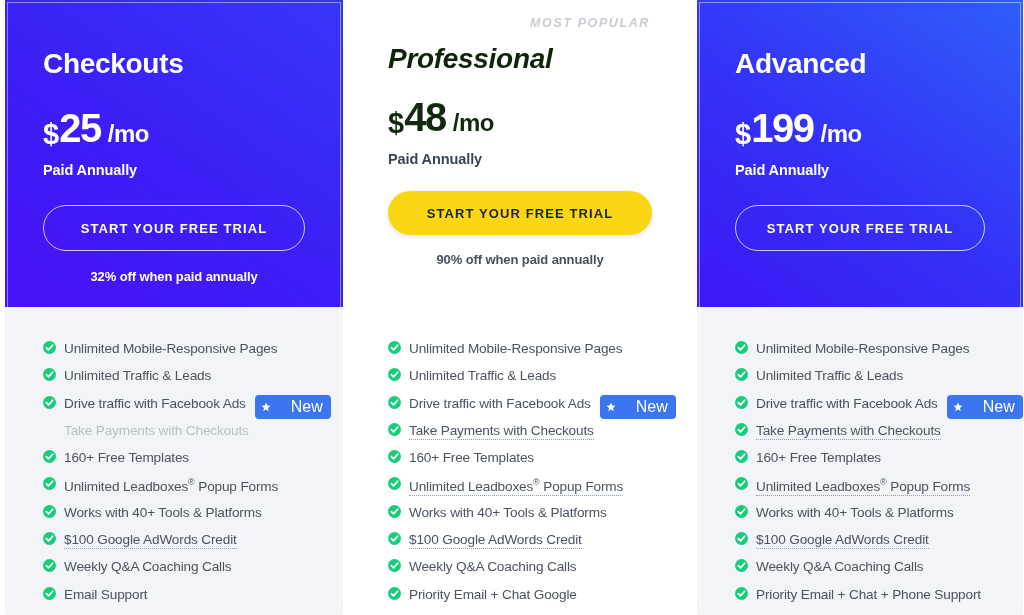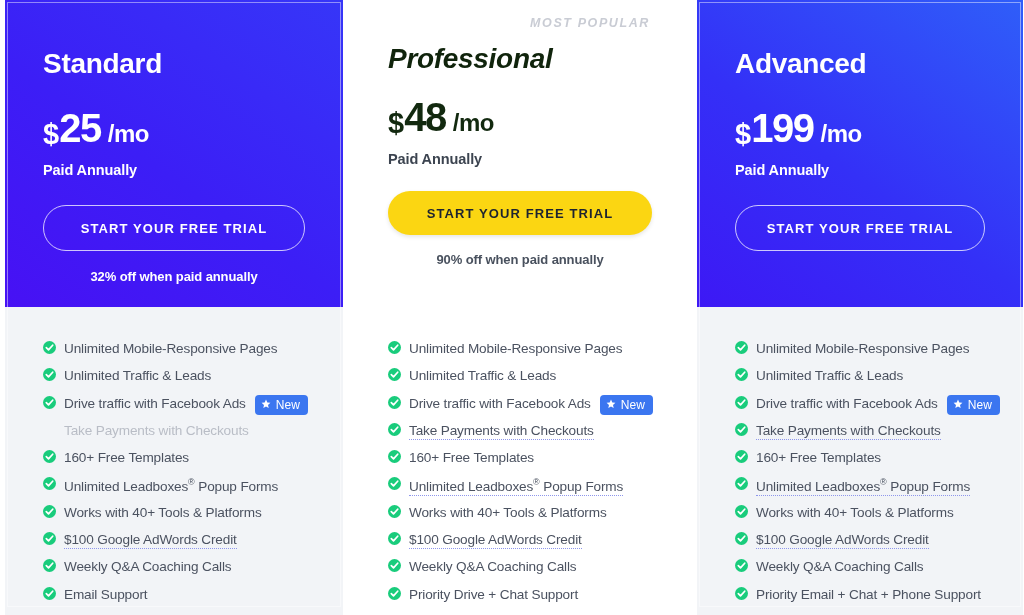--- a/index.html
+++ b/index.html
@@ -177,37 +177,38 @@
   .sup { font-size: 9px; vertical-align: super; }
 
   .badge-new {
     display: inline-flex;
     align-items: center;
     margin-left: 9px;
     background: #3b76f0;
     color: #ffffff;
     border-radius: 4px;
     padding: 3px 8px 3px 6px;
-    font-size: 12px;
+    font-size: 16px;
     font-weight: normal;
     letter-spacing: 0.1px;
     position: relative;
     top: -1px;
+    gap: 15px;
   }
   .badge-new .star { margin-right: 5px; display: inline-block; }
 </style>
 </head>
 <body>
 
 <div class="pricing-grid">
 
   <div class="card card-standard">
     <div class="card-head">
       <div class="head-border"></div>
-      <div class="plan-name">Standard</div>
+      <div class="plan-name">Checkouts</div>
       <div class="price-row">
         <span class="currency">$</span>
         <span class="amount">25</span>
         <span class="per">/mo</span>
       </div>
       <div class="billing-note">Paid Annually</div>
       <button class="cta">START YOUR FREE TRIAL</button>
       <div class="discount">32% off when paid annually</div>
     </div>
     <div class="features">
@@ -405,21 +406,21 @@
           </span>
           <span class="feature-text">Weekly Q&amp;A Coaching Calls</span>
         </div>
         <div class="feature">
           <span class="tick">
             <svg width="13" height="13" viewBox="0 0 13 13" aria-hidden="true">
               <circle cx="6.5" cy="6.5" r="6.5" fill="#19cc7c"></circle>
               <path d="M3.3 6.7 L5.5 8.9 L9.7 4.2" stroke="#ffffff" stroke-width="1.7" fill="none" stroke-linecap="round" stroke-linejoin="round"></path>
             </svg>
           </span>
-          <span class="feature-text">Priority Drive + Chat Support</span>
+          <span class="feature-text">Priority Email + Chat Google</span>
         </div>
       </div>
   </div>
 
   <div class="card card-advanced">
     <div class="card-head">
       <div class="head-border"></div>
       <div class="plan-name">Advanced</div>
       <div class="price-row">
         <span class="currency">$</span>

